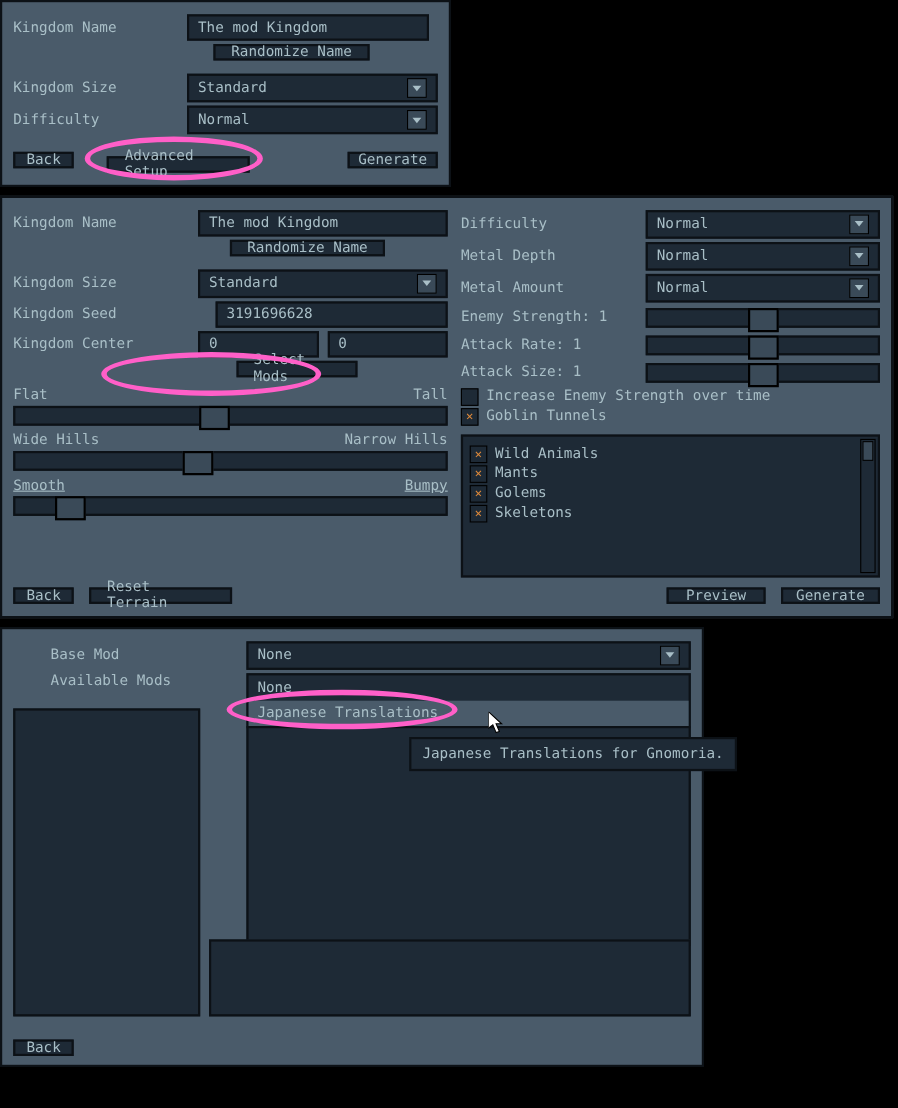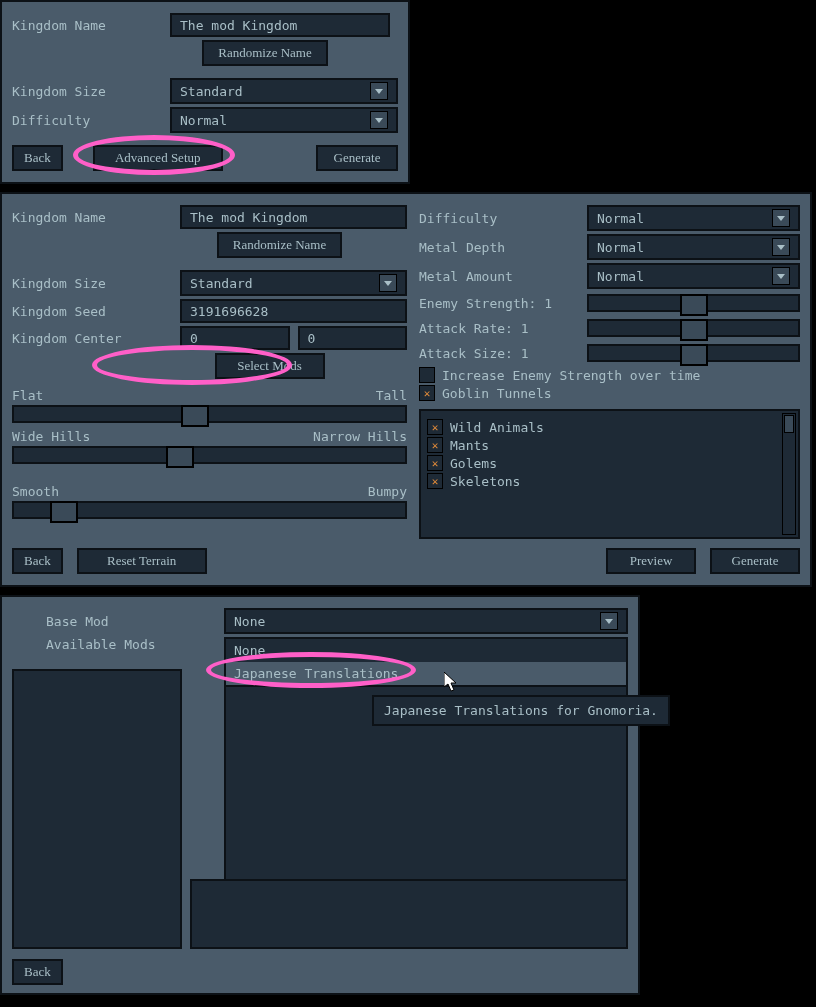--- a/index.html
+++ b/index.html
@@ -16,21 +16,21 @@
     --highlight:#ff5fc8;
     --hover-row:#4a5b6a;
   }
   *{box-sizing:border-box;font-family:"Lucida Console",Monaco,monospace;font-size:13px;color:var(--text);}
   body{margin:0;padding:0;background:#000;width:816px;}
   .panel{background:var(--panel-bg);border:2px solid var(--panel-border);padding:8px 10px;position:relative;}
   .row{display:flex;align-items:center;gap:8px;margin:3px 0;}
   .lbl{width:150px;flex:0 0 auto;}
   .field{background:var(--field-bg);border:2px solid var(--field-border);padding:4px 8px;height:24px;display:flex;align-items:center;}
   .input-text{width:220px;}
-  .btn{background:var(--button-bg);border:2px solid var(--field-border);padding:4px 14px;display:inline-flex;align-items:center;justify-content:center;height:26px;cursor:pointer;font-family:Liberation Serif, serif;}
+  .btn{background:var(--button-bg);border:2px solid var(--field-border);padding:4px 14px;display:inline-flex;align-items:center;justify-content:center;height:15px;cursor:pointer;}
   .btn.small{padding:4px 10px;}
   .select{position:relative;display:flex;align-items:center;justify-content:space-between;background:var(--field-bg);border:2px solid var(--field-border);padding:4px 8px;height:26px;cursor:pointer;}
   .select .arrow-box{width:18px;height:18px;background:var(--slider-handle);border:1px solid #000;display:flex;align-items:center;justify-content:center;margin-left:6px;}
   .arrow-down{width:0;height:0;border-left:4px solid transparent;border-right:4px solid transparent;border-top:5px solid var(--text);}
   .slider{position:relative;height:18px;background:var(--slider-track);border:2px solid var(--field-border);margin:2px 0;}
   .slider .handle{position:absolute;top:-2px;width:28px;height:22px;background:var(--slider-handle);border:2px solid #000;}
   .slider-labels{display:flex;justify-content:space-between;margin-bottom:2px;gap:20px;}
   .checkbox{width:16px;height:16px;background:var(--field-bg);border:1px solid #000;display:inline-flex;align-items:center;justify-content:center;flex:0 0 auto;}
   .checkbox.checked::after{content:"✕";color:var(--accent-check);font-weight:bold;font-size:11px;line-height:1;}
   .scrollbox{background:var(--field-bg);border:2px solid var(--field-border);padding:6px 6px;position:relative;}
@@ -108,21 +108,21 @@
         <div class="lbl" style="width:160px;">Kingdom Size</div>
         <div class="select" style="flex:1;">
           <span>Standard</span>
           <span class="arrow-box">
               <span class="arrow-down"></span>
             </span>
         </div>
       </div>
       <div class="row">
         <div class="lbl" style="width:160px;">Kingdom Seed</div>
-        <div class="field" style="flex:1;">3191696628</div>
+        <div class="field" style="flex:1;margin-left:16px;">3191696628</div>
       </div>
       <div class="row">
         <div class="lbl" style="width:160px;">Kingdom Center</div>
         <div class="field" style="flex:1;">0</div>
         <div class="field" style="flex:1;">0</div>
       </div>
       <div class="row" style="justify-content:center;position:relative;padding-left:120px;">
         <div class="btn" style="width:110px;">Select Mods</div>
         <div class="oval" style="left:80px;top:-8px;width:200px;height:40px;"></div>
       </div>
@@ -137,21 +137,21 @@
       </div>
 
       <div class="slider-labels" style="margin-top:6px;">
         <span>Wide Hills</span>
         <span>Narrow Hills</span>
       </div>
       <div class="slider">
         <div class="handle" id="sl2" style="left: 152.46px;"></div>
       </div>
 
-      <div class="slider-labels" style="margin-top:20px;">
+      <div class="slider-labels" style="margin-top:6px;text-decoration:underline;">
         <span>Smooth</span>
         <span>Bumpy</span>
       </div>
       <div class="slider">
         <div class="handle" id="sl3" style="left: 36.3px;"></div>
       </div>
     </div>
 
     <div class="col">
       <div class="row">

